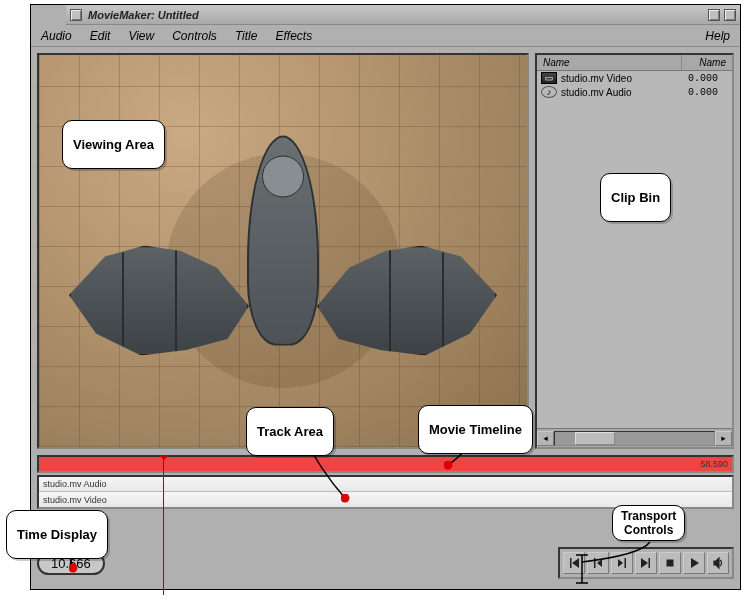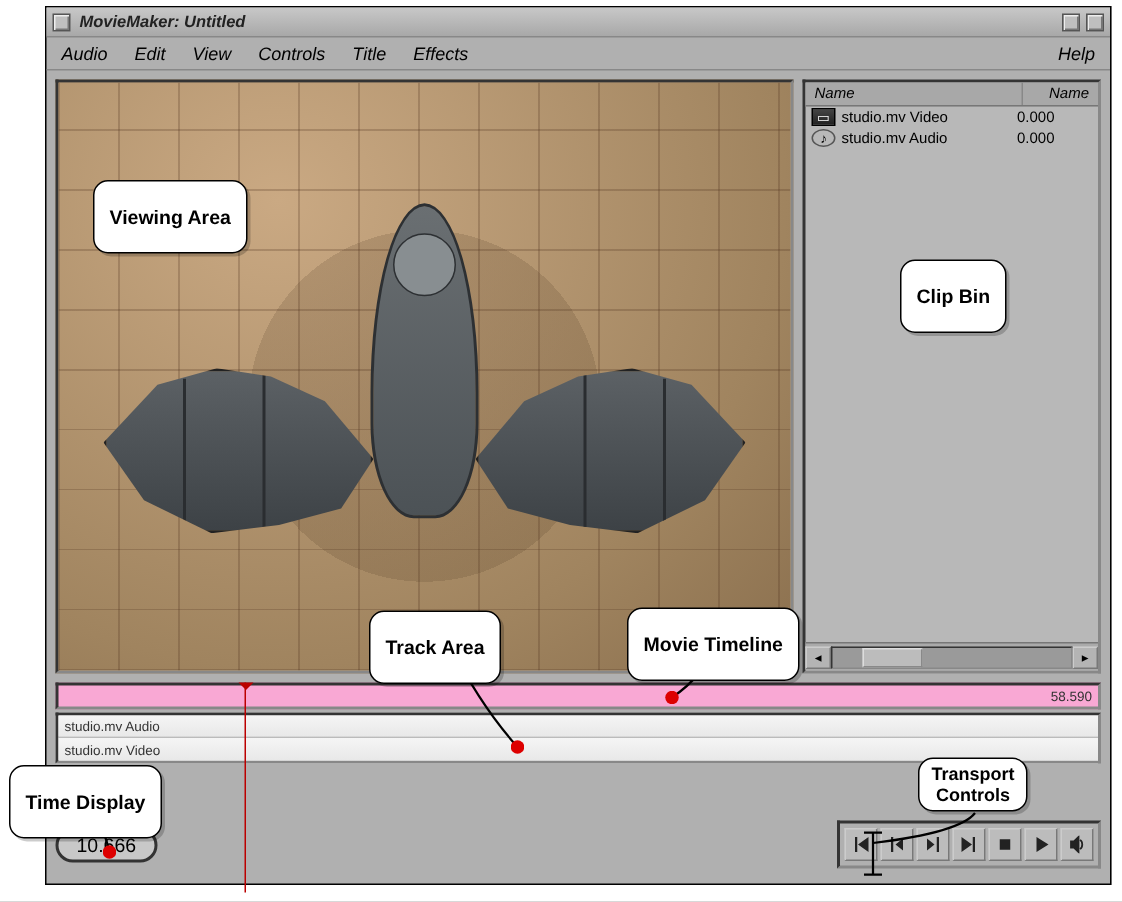--- a/index.html
+++ b/index.html
@@ -1,20 +1,20 @@
 <!DOCTYPE html>
 <html><head>
 <meta charset="utf-8">
 <style>
 * { box-sizing: border-box; margin: 0; padding: 0; font-family: "Helvetica", Arial, sans-serif; }
 body { background: #fff; width: 748px; height: 601px; position: relative; overflow: hidden; }
 
 
 .window { position: absolute; left: 30px; top: 4px; width: 711px; height: 586px; background: #b0b0b0; border: 1px solid #000; }
-.titlebar { height: 20px; background: linear-gradient(#c8c8c8,#a8a8a8); border-bottom: 1px solid #888; display: flex; align-items: center; padding: 0 4px; font-size: 11px; font-style: italic; font-weight: bold; color: #222; }
+.titlebar { height: 20px; background: linear-gradient(#c8c8c8,#a8a8a8); border-bottom: 1px solid #888; display: flex; align-items: center; padding: 0 4px; font-size: 11px; font-style: italic; font-weight: bold; color: #222; margin-left: 35px; }
 .tb-box { width: 12px; height: 12px; border: 1px solid #555; background: #bfbfbf; margin-right: 6px; box-shadow: inset 1px 1px 0 #eee, inset -1px -1px 0 #777; }
 .tb-right { margin-left: auto; display: flex; gap: 4px; }
 .tb-right .tb-box { margin: 0; }
 
 .menubar { height: 22px; display: flex; align-items: center; padding: 0 10px; font-size: 12px; font-style: italic; color: #000; gap: 18px; border-bottom: 1px solid #888; }
 .menubar .spacer { flex: 1; }
 .menu-item { cursor: default; }
 
 .content { display: flex; padding: 6px; gap: 6px; height: 408px; }
 
@@ -38,31 +38,31 @@
 
 
 .clipbin { flex: 1; border: 2px inset #888; background: #b8b8b8; display: flex; flex-direction: column; position: relative; }
 .clip-head { display: flex; background: #a8a8a8; border-bottom: 1px solid #777; font-size: 10px; font-style: italic; }
 .clip-head .col { padding: 2px 6px; }
 .clip-head .c1 { flex: 1; border-right: 1px solid #888; }
 .clip-head .c2 { width: 50px; text-align: right; }
 .clip-row { display: flex; align-items: center; font-size: 10px; padding: 1px 4px; }
 .clip-row .icon { width: 16px; height: 12px; margin-right: 4px; display: inline-flex; align-items:center; justify-content:center; font-size:9px; }
 .clip-row .name { flex: 1; }
-.clip-row .start { width: 50px; text-align: left; }
+.clip-row .start { width: 50px; text-align: center; font-family: Liberation Mono, monospace; }
 .ic-video { background: linear-gradient(#444,#222); border:1px solid #000; color:#fff; }
 .ic-audio { border:1px solid #555; border-radius:50%; font-size:10px; }
 .clip-scroll { position:absolute; bottom:0; left:0; right:0; height:19px; background:#aaa; border-top:1px solid #777; display:flex; align-items:center; }
 .sb-btn { width:17px; height:15px; border:1px outset #ccc; background:#b4b4b4; display:flex; align-items:center; justify-content:center; font-size:9px; }
 .sb-track { flex:1; height:15px; background:#9a9a9a; border:1px inset #888; position:relative; }
 .sb-thumb { position:absolute; left:20px; width:40px; top:0; bottom:0; background:#bcbcbc; border:1px outset #ddd; }
 
 
 .timeline-area { margin: 0 6px; }
-.timeline { height: 18px; background: #f9a8d4; border: 2px inset #888; position: relative; }
+.timeline { height: 18px; background: #ef4444; border: 2px inset #888; position: relative; }
 .timeline-marker { position:absolute; left:120px; top:-2px; width:0; height:0; border:5px solid transparent; border-top-color:#b00; }
 .timeline-marker::after { content:""; position:absolute; left:-1px; top:-5px; width:1px; height:140px; background:#b00; }
 .timeline-end { position:absolute; right:4px; top:2px; font-size:9px; color:#333; }
 
 .tracks { border: 2px inset #888; background:#fff; margin-top:2px; }
 .track { height: 15px; border-bottom:1px solid #bbb; display:flex; align-items:center; font-size:9px; padding-left:4px; color:#333; background:linear-gradient(#f5f5f5,#e8e8e8); }
 .track:last-child { border-bottom:none; }
 
 
 .bottom { display:flex; align-items:center; padding:6px; gap:12px; margin-top:32px; }

